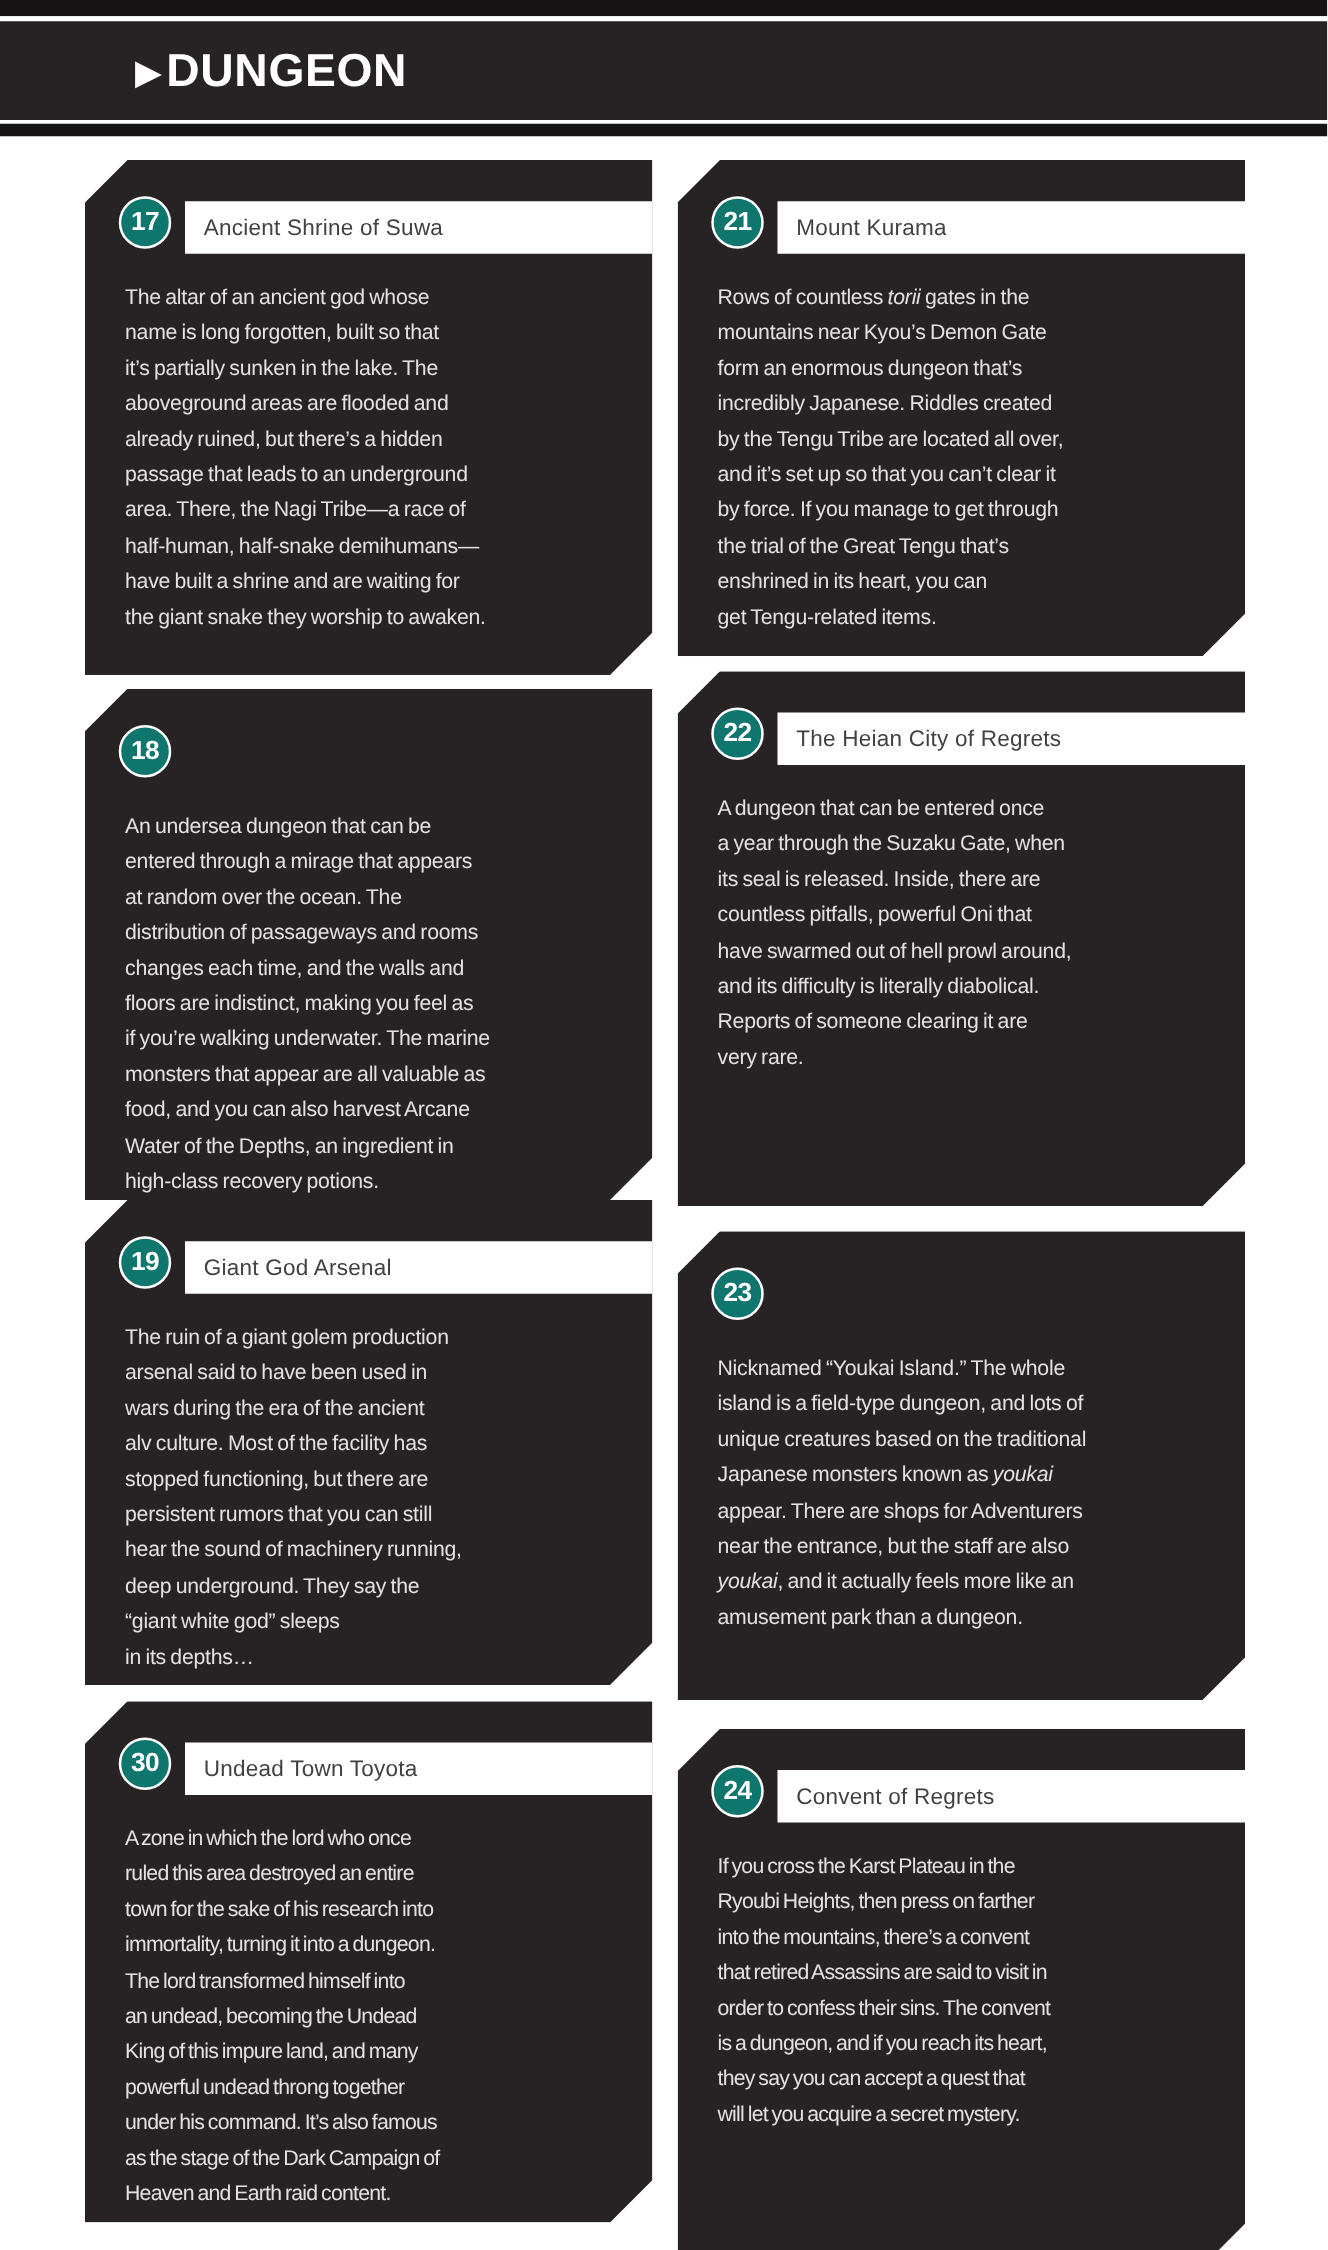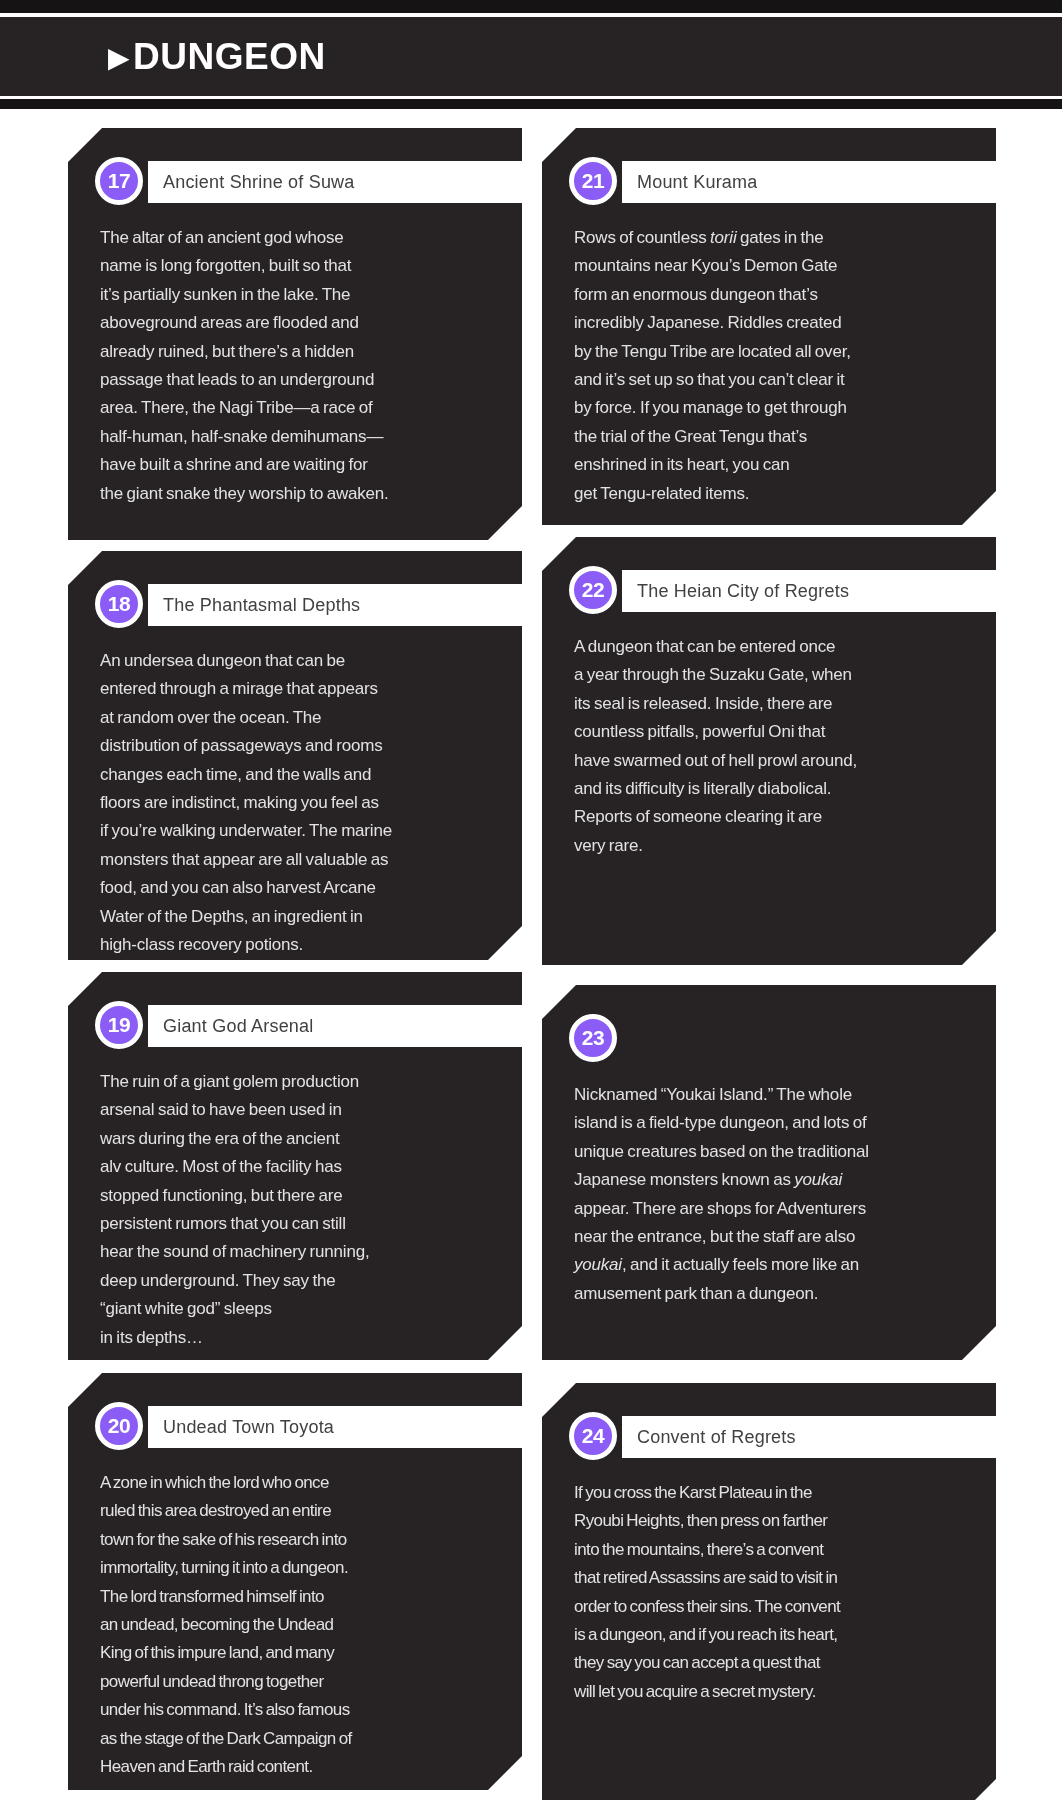--- a/index.html
+++ b/index.html
@@ -32,31 +32,31 @@
   .col-left{left:68px;}
   .col-right{left:542px;}
   .card{
     position:relative;
     width:454px;
     background:#272324;
     clip-path:polygon(34px 0,100% 0,100% calc(100% - 34px),calc(100% - 34px) 100%,0 100%,0 34px);
   }
   .col-left  .card:nth-of-type(1){margin-top:19px;height:412px;}
   .col-left  .card:nth-of-type(2){margin-top:11px;height:409px;}
-  .col-left  .card:nth-of-type(3){margin-top:12px;height:388px;}
+  .col-left  .card:nth-of-type(3){height:388px;}
   .col-left  .card:nth-of-type(4){margin-top:13px;height:417px;}
   .col-right .card:nth-of-type(1){margin-top:19px;height:397px;text-decoration:underline;}
   .col-right .card:nth-of-type(2){margin-top:12px;height:428px;}
   .col-right .card:nth-of-type(3){margin-top:20px;height:375px;}
   .col-right .card:nth-of-type(4){margin-top:23px;height:430px;}
   
   .badge{
     position:absolute;left:27px;top:29px;
     width:38px;height:38px;border-radius:50%;
-    background:#8b5cf6;border:5px solid #ffffff;
+    background:#0f766e;border:2px solid #ffffff;
     display:flex;align-items:center;justify-content:center;
     color:#ffffff;font-size:21px;font-weight:700;letter-spacing:-.5px;
   }
   
   .titlebox{
     position:absolute;left:80px;right:0;top:33px;height:42px;
     background:#ffffff;display:flex;align-items:center;
   }
   .titlebox h2{
     margin:0;padding-left:15px;
@@ -111,23 +111,20 @@
 area. There, the Nagi Tribe—a race of
 half-human, half-snake demihumans—
 have built a shrine and are waiting for
 the giant snake they worship to awaken.</span></p>
       </section>
 
       <section class="card">
         <div class="badge">
             <span>18</span>
           </div>
-        <div class="titlebox">
-          <h2>The Phantasmal Depths</h2>
-        </div>
         <p class="body"><span>An undersea dungeon that can be
 entered through a mirage that appears
 at random over the ocean. The
 distribution of passageways and rooms
 changes each time, and the walls and
 floors are indistinct, making you feel as
 if you’re walking underwater. The marine
 monsters that appear are all valuable as
 food, and you can also harvest Arcane
 Water of the Depths, an ingredient in
@@ -148,21 +145,21 @@
 stopped functioning, but there are
 persistent rumors that you can still
 hear the sound of machinery running,
 deep underground. They say the
 “giant white god” sleeps
 in its depths…</span></p>
       </section>
 
       <section class="card condensed">
         <div class="badge">
-            <span>20</span>
+            <span>30</span>
           </div>
         <div class="titlebox">
           <h2>Undead Town Toyota</h2>
         </div>
         <p class="body"><span>A zone in which the lord who once
 ruled this area destroyed an entire
 town for the sake of his research into
 immortality, turning it into a dungeon.
 The lord transformed himself into
 an undead, becoming the Undead

